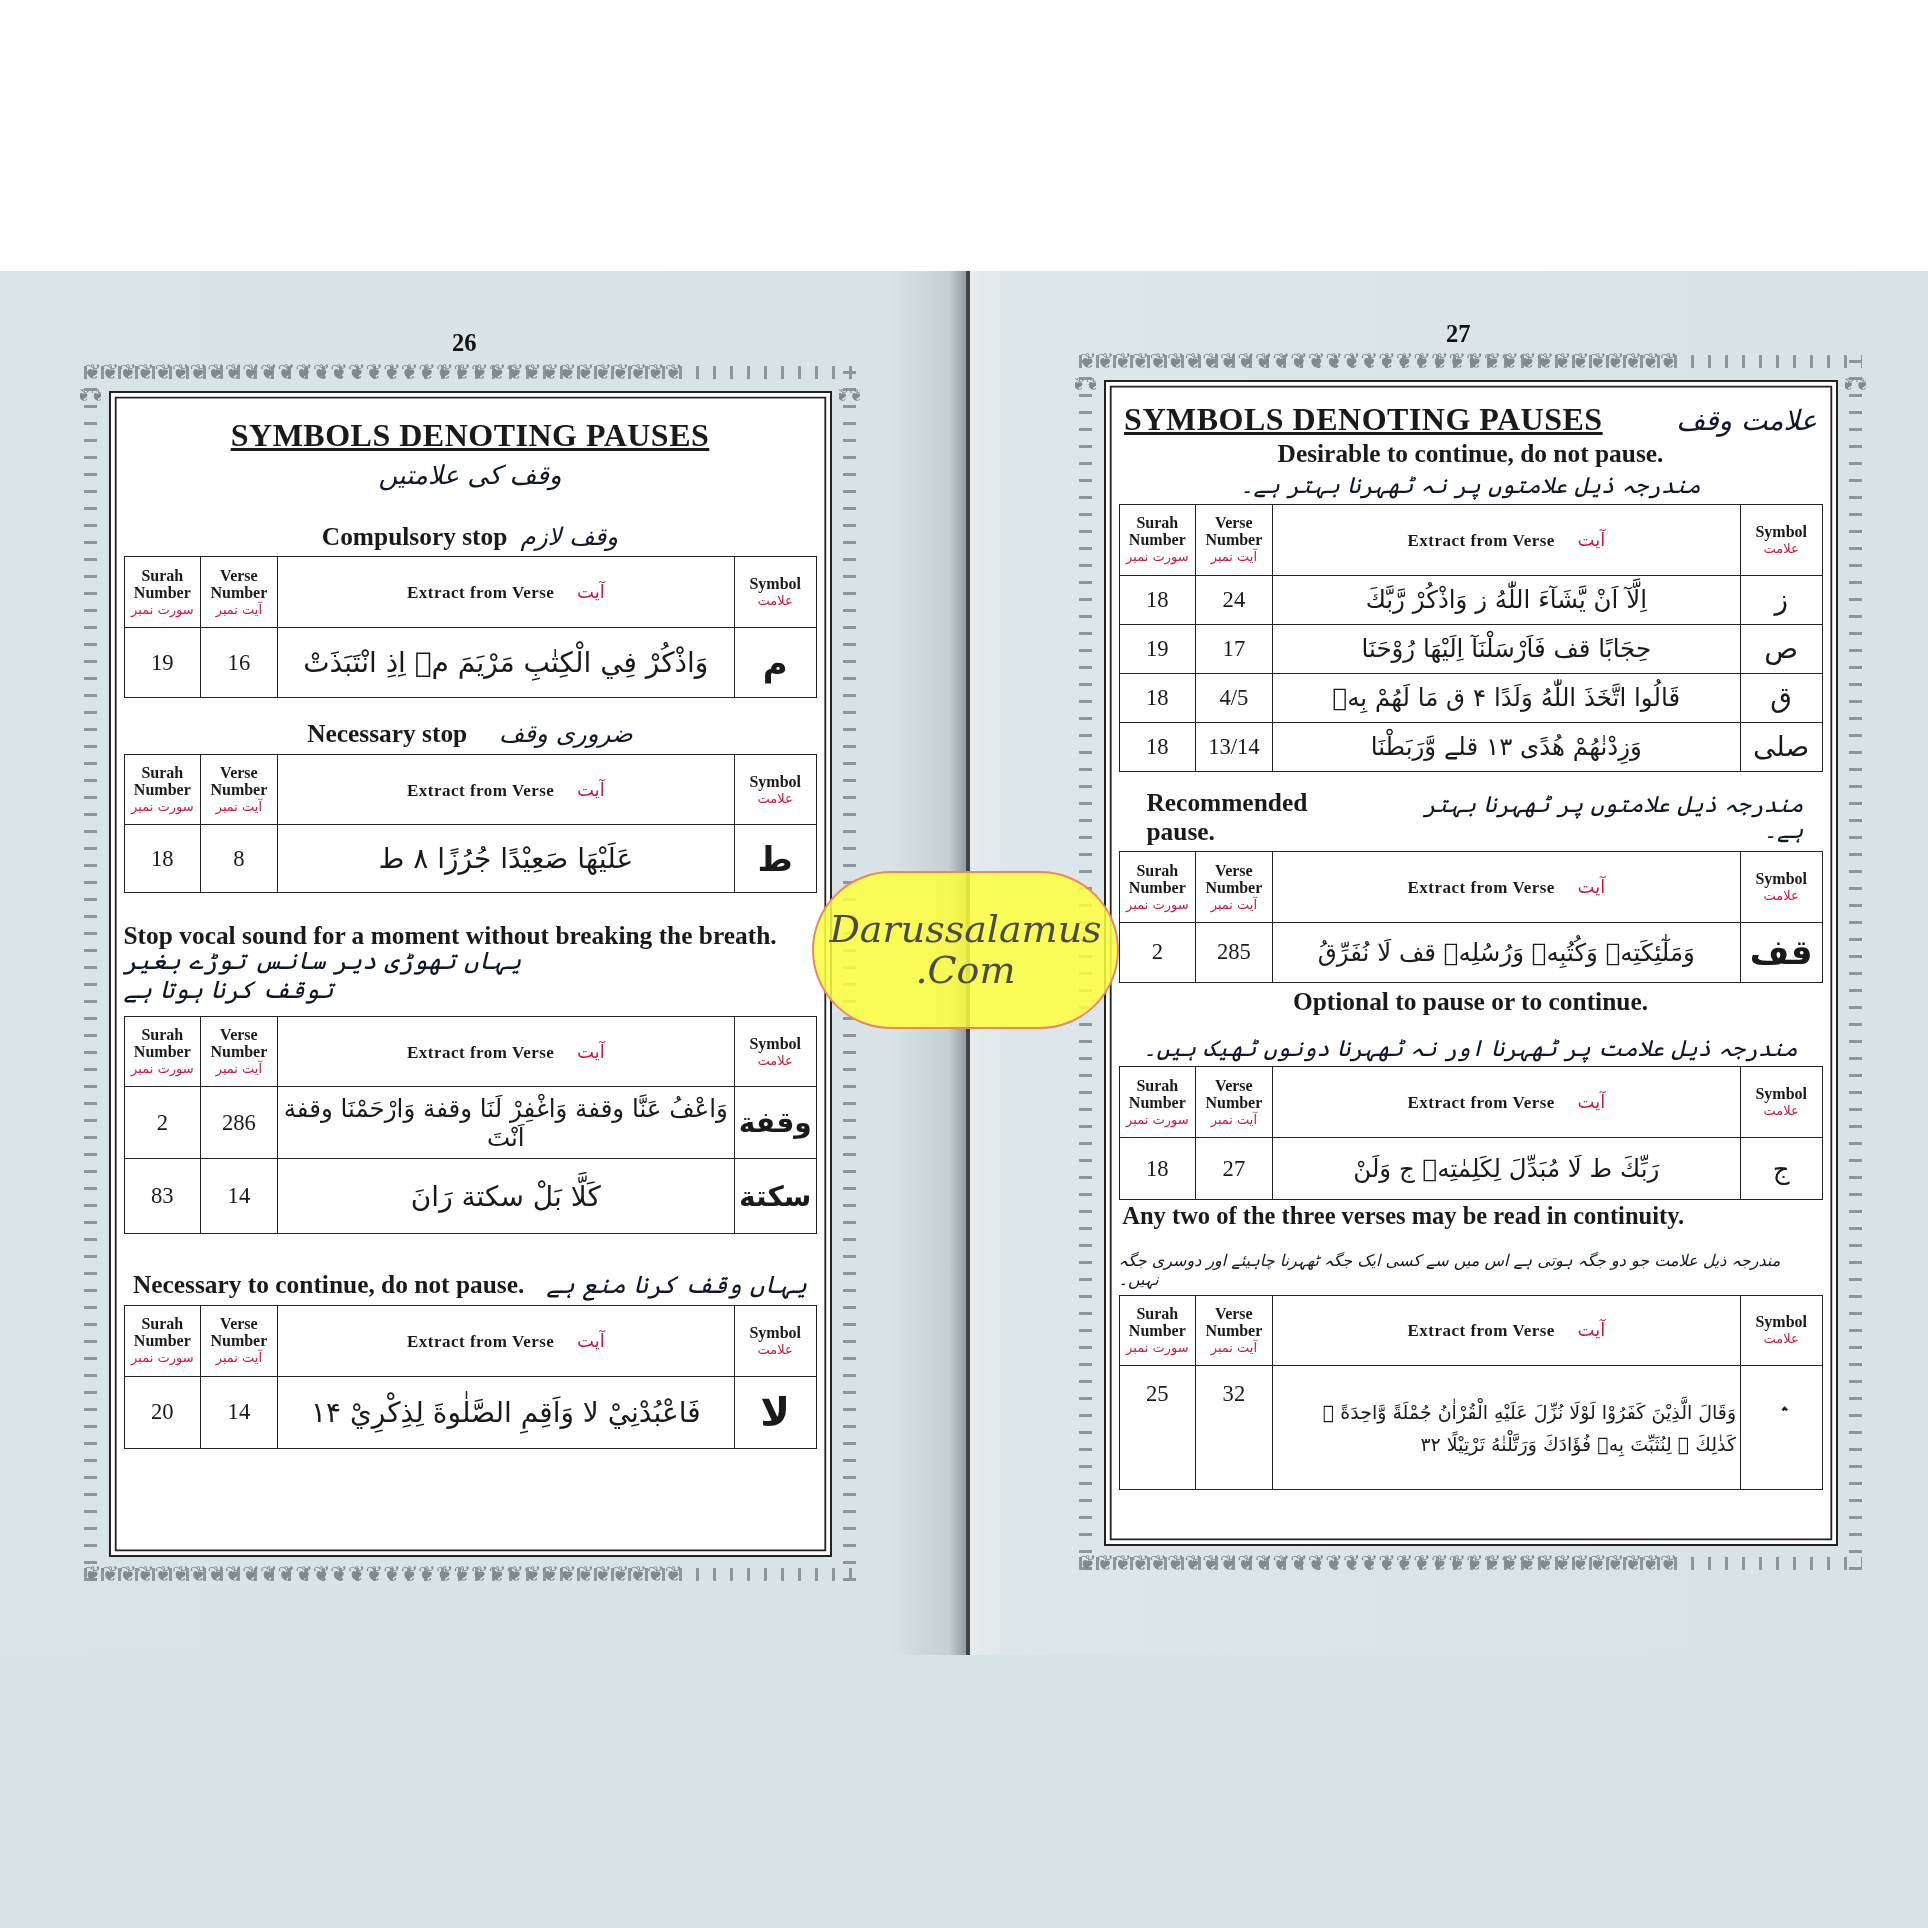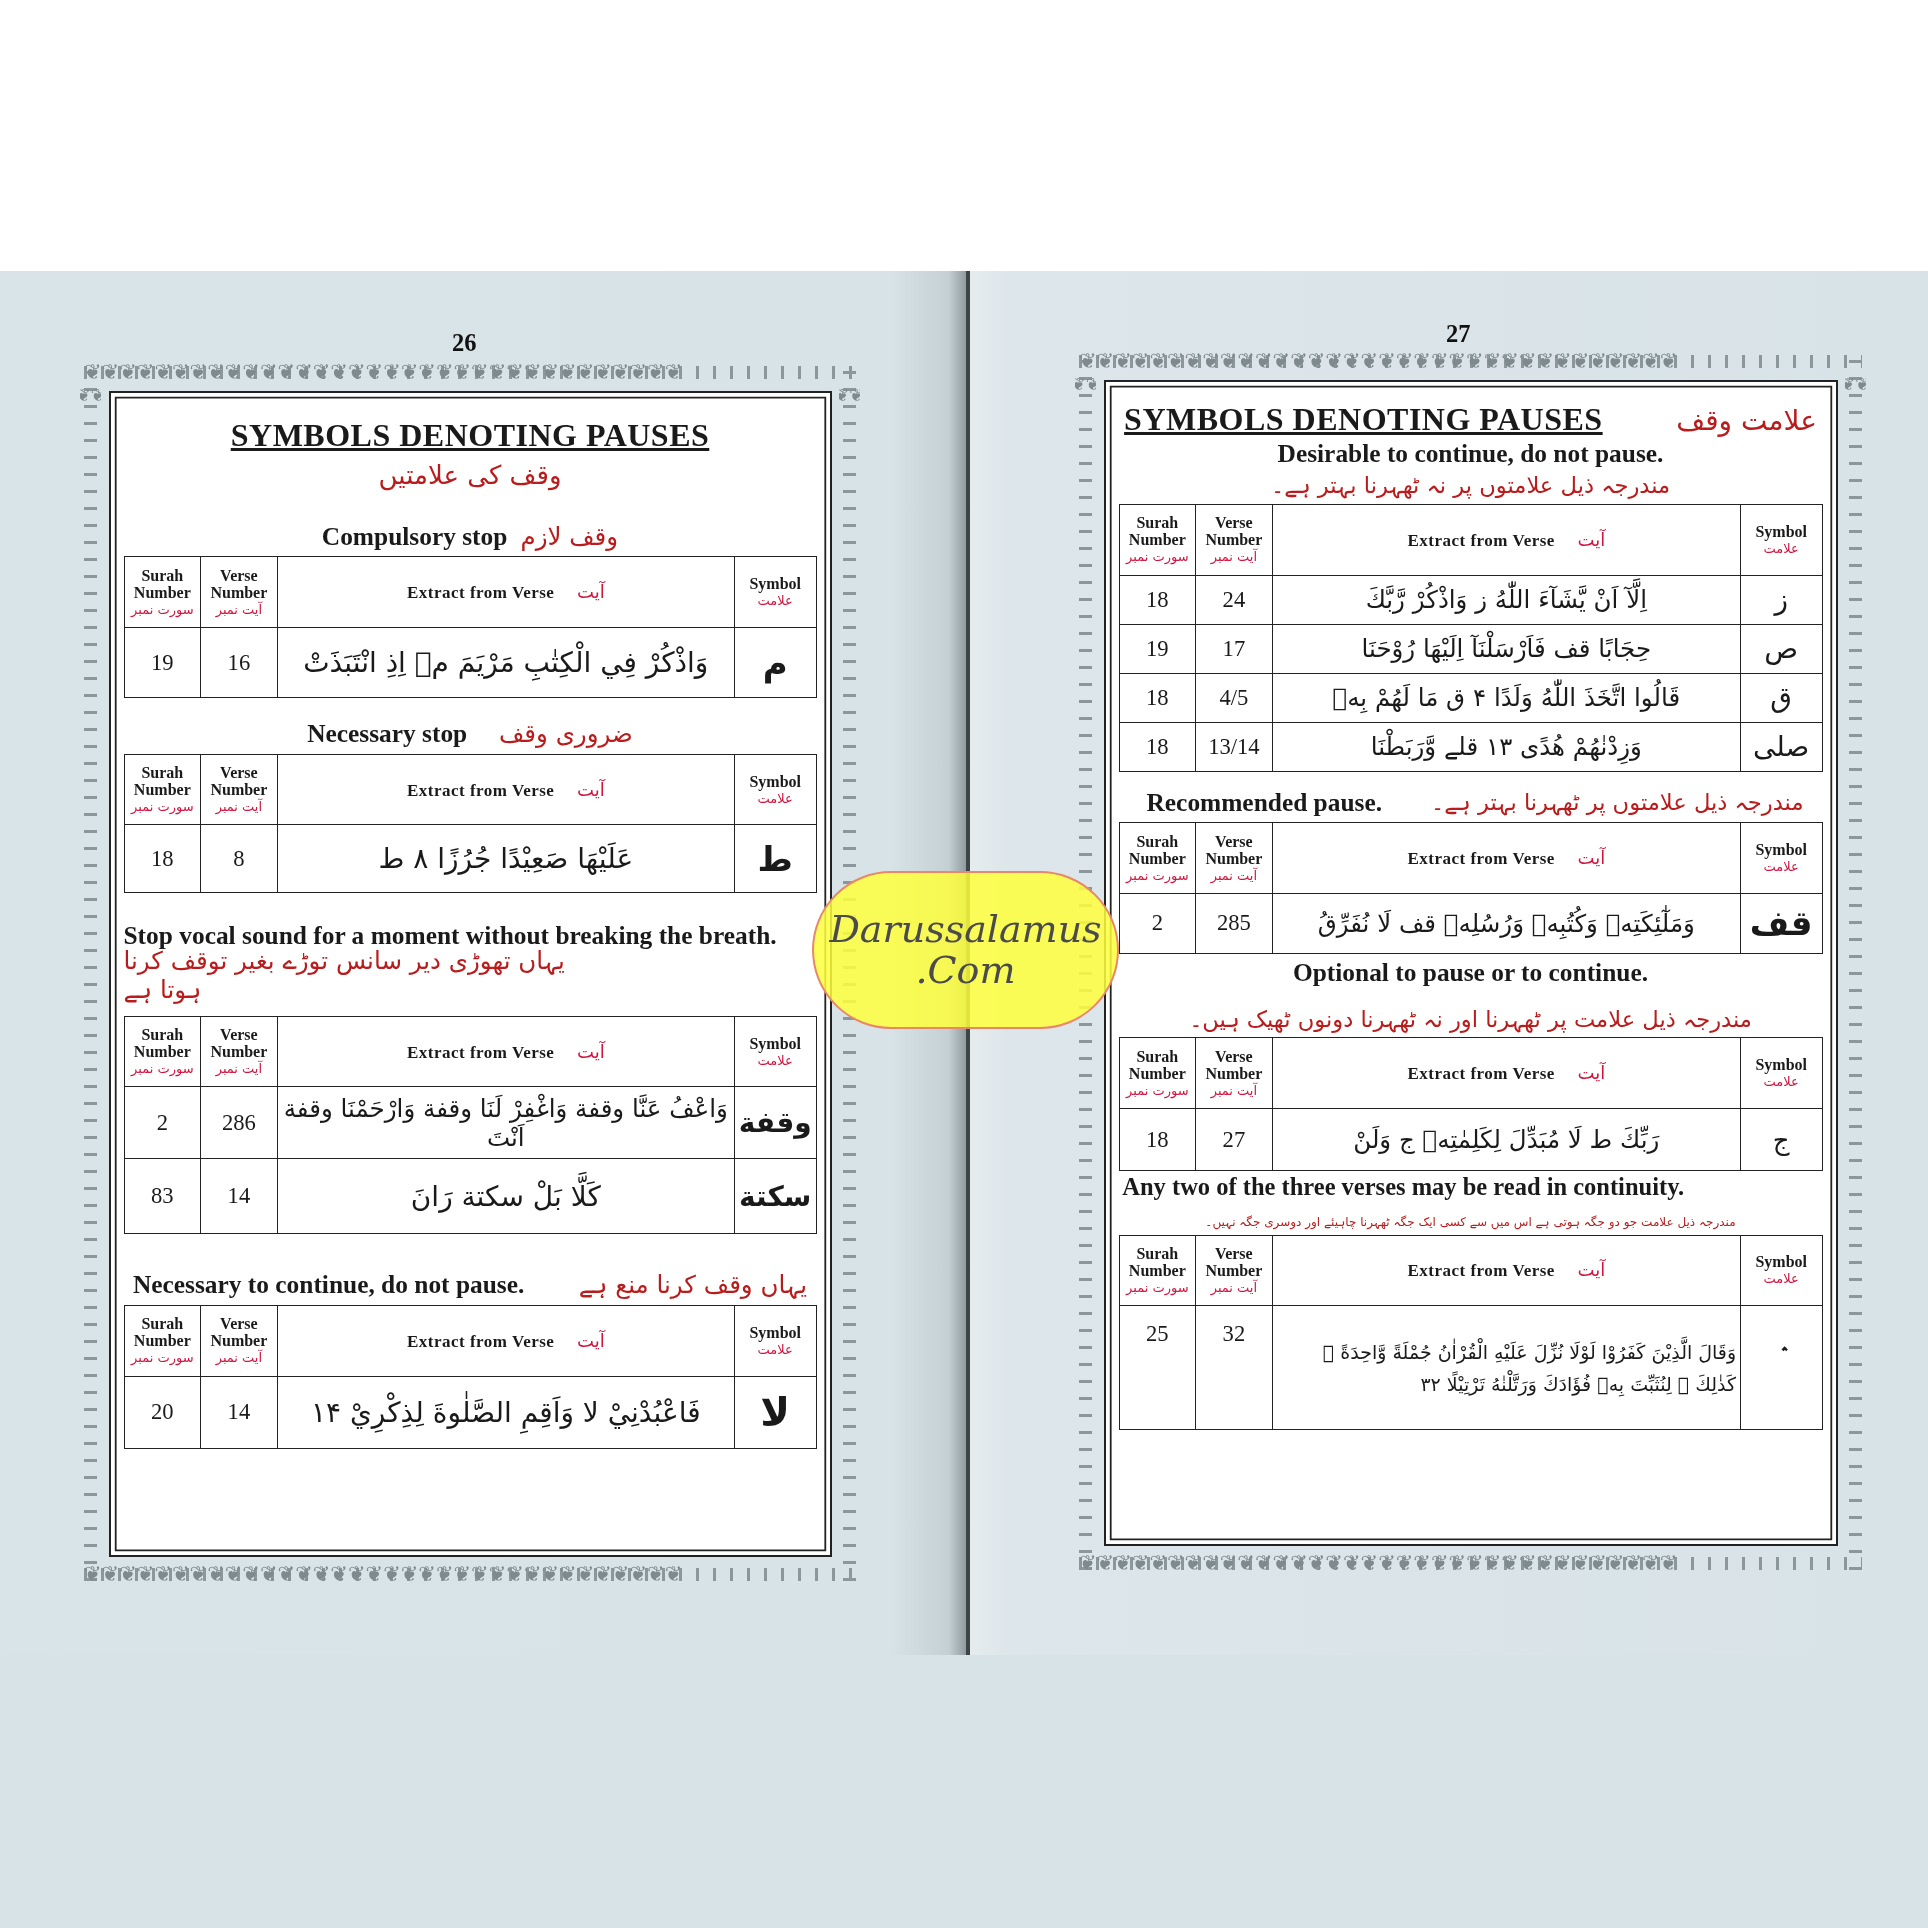--- a/index.html
+++ b/index.html
@@ -18,21 +18,21 @@
       repeating-linear-gradient(0deg,#8c979b 0 2.8px,transparent 2.8px 17px) right/13px 100% no-repeat;
   }
   .frame .orn{position:absolute;left:0;right:0;height:21px;display:flex;justify-content:space-between;color:#7f8a8e;font-size:21px;line-height:21px;overflow:hidden;}
   .frame .orn.top{top:-3.8px}
   .frame .orn.bottom{bottom:-3.8px}
   .frame .ornv{position:absolute;top:19px;bottom:19px;width:21px;display:flex;flex-direction:column;justify-content:space-between;align-items:center;color:#7f8a8e;font-size:17px;overflow:hidden;}
   .frame .ornv.l{left:-3.8px}
   .frame .ornv.r{right:-3.8px}
   .inner{position:absolute;left:24.5px;right:24.5px;top:24.5px;bottom:24.5px;border:2.8px solid #222;background:#fff;box-shadow:inset 0 0 0 3.8px #fff,inset 0 0 0 5.6px #222;padding:19px 13px;box-sizing:border-box;}
   .title{font-weight:bold;font-size:32px;text-decoration:underline;text-align:center;letter-spacing:0.5px;}
-  .urdu{font-family:"DejaVu Sans",sans-serif;color:#b91c1c;direction:rtl;}
+  .urdu{font-family:"DejaVu Sans",sans-serif;color:#0f172a;direction:rtl;font-style:italic;}
   .sub{font-weight:bold;font-size:25.4px;}
   .center{text-align:center;}
   table.t{border-collapse:collapse;width:100%;margin:5.6px 0 0 0;}
   table.t td,table.t th{border:1.9px solid #222;padding:1.9px 3.8px;text-align:center;vertical-align:middle;}
   table.t th{font-weight:bold;font-size:16px;line-height:17px;height:66px;}
   table.t th .u{display:block;font-family:"DejaVu Sans",sans-serif;color:#d0163f;font-size:13px;font-weight:normal;}
   table.t th.extract{font-size:17px;letter-spacing:0.5px}
   table.t th.extract .u{display:inline;font-size:18px;margin-left:22.6px;}
   table.t td.num{font-size:22.6px;width:68px;}
   table.t td.verse{font-family:"DejaVu Sans",sans-serif;direction:rtl;font-size:28px;text-align:center;}
@@ -240,21 +240,21 @@
           <tr style="height:62px">
             <td class="num">18</td>
             <td class="num">27</td>
             <td class="verse" style="font-size:24.5px">رَبِّكَ ط لَا مُبَدِّلَ لِكَلِمٰتِهٖ ج وَلَنْ</td>
             <td class="sym" style="font-size:26px;font-weight:normal">ج</td>
           </tr>
         </tbody>
           </table>
 
         <div class="sub" style="margin-top:1.9px;padding-left:3.8px;font-size:24.5px;">Any two of the three verses may be read in continuity.</div>
-        <div class="urdu" style="font-size:12px;text-align:center;margin-top:14px;">مندرجہ ذیل علامت جو دو جگہ ہوتی ہے اس میں سے کسی ایک جگہ ٹھہرنا چاہیئے اور دوسری جگہ نہیں۔</div>
+        <div class="urdu" style="font-size:16px;text-align:left;margin-top:21px;">مندرجہ ذیل علامت جو دو جگہ ہوتی ہے اس میں سے کسی ایک جگہ ٹھہرنا چاہیئے اور دوسری جگہ نہیں۔</div>
         <table class="t">
           <tbody>
               <tr>
             <th><span>Surah Number</span><span class="u">سورت نمبر</span></th>
             <th><span>Verse Number</span><span class="u">آیت نمبر</span></th>
             <th class="extract"><span>Extract from Verse</span><span class="u">آیت</span></th>
             <th class="symh"><span>Symbol</span><span class="u">علامت</span></th>
           </tr>
           <tr style="height:124px">
             <td class="num" style="vertical-align:top;padding-top:15px">25</td>

